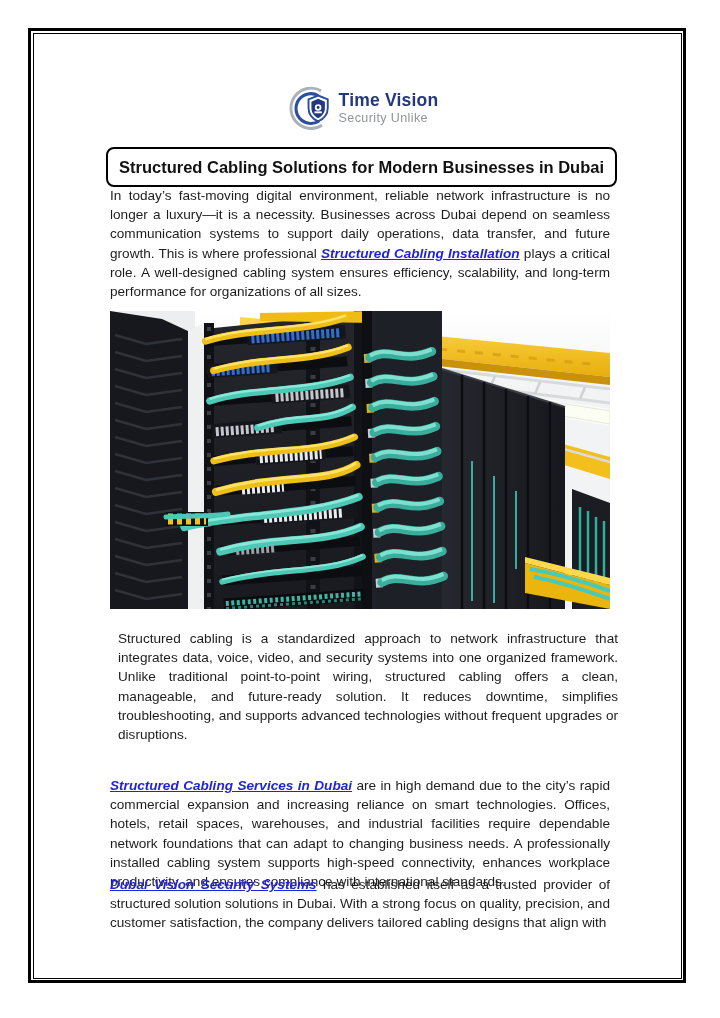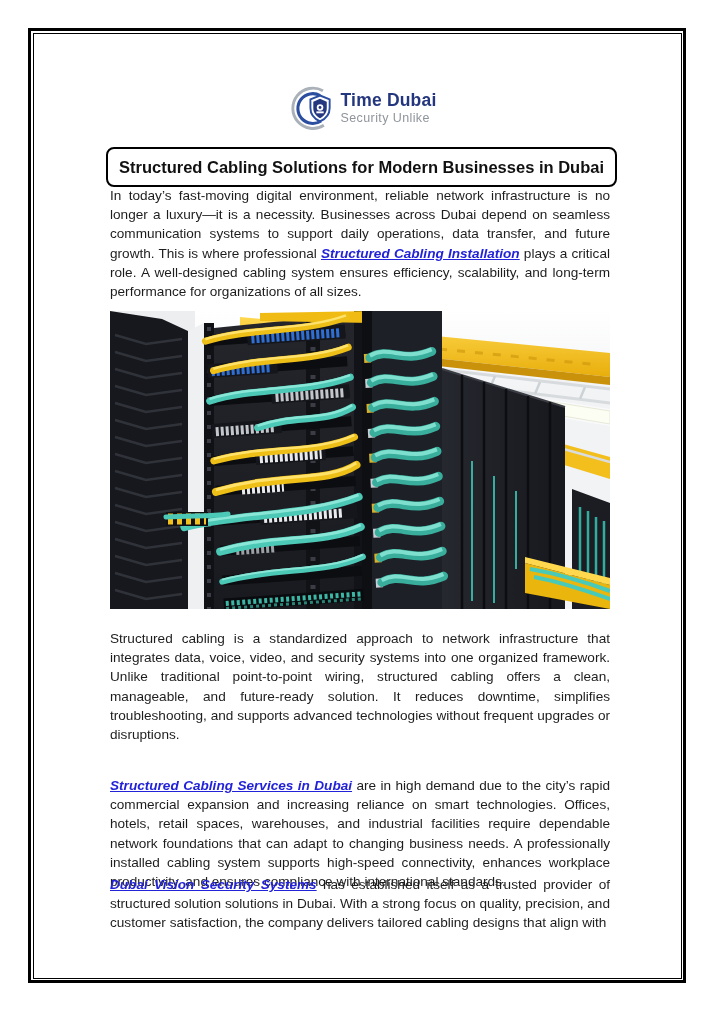--- a/index.html
+++ b/index.html
@@ -14,21 +14,21 @@
   .brand-name{font-size:17.5px;font-weight:bold;color:var(--brand_navy,#24367e);letter-spacing:.2px;}
   .brand-tagline{font-size:12.5px;color:var(--brand_gray,#8f959b);letter-spacing:.4px;margin-top:2px;}
   .title-box{position:absolute;left:106px;top:147px;width:511px;height:40px;
              border:2.5px solid #000;border-radius:8px;box-sizing:border-box;
              display:flex;align-items:center;justify-content:center;background:#fff;}
   .title-box h1{margin:0;font-size:16.5px;font-weight:bold;color:var(--title_text,#111);}
   .para{position:absolute;left:110px;width:500px;margin:0;
         font-size:13.6px;line-height:19.2px;text-align:justify;}
   .para a{color:var(--hyperlink,#2222d8);font-weight:bold;font-style:italic;
           text-decoration:underline;cursor:pointer;}
-  #p1{top:186px;} #p2{top:629px;} #p3{top:776px;} #p4{top:875px;}
+  #p1{top:186px;} #p2{top:629px;margin-left:8px;} #p3{top:776px;} #p4{top:875px;}
   .photo{position:absolute;left:110px;top:311px;width:500px;height:298px;margin:0;}
   .photo svg{display:block;}
 </style>
 </head>
 <body>
 
 <div class="frame">
   <div class="frame-inner"></div>
 </div>
 
@@ -38,21 +38,21 @@
     <path d="M 38,13 A 15.5,15.5 0 1 0 39,39.5" fill="none" stroke="#2b4ea0" stroke-width="3.2"></path>
     <g>
       <path d="M38,13 L48,17 V26 C48,33.5 43.5,37.5 38,40 C32.5,37.5 28,33.5 28,26 V17 Z" fill="#ffffff" stroke="#2b4ea0" stroke-width="2"></path>
       <path d="M38,16.5 L45,19.5 V26 C45,31.5 41.8,34.6 38,36.6 C34.2,34.6 31,31.5 31,26 V19.5 Z" fill="#24377f"></path>
       <circle cx="38" cy="25.5" r="3.4" fill="#ffffff"></circle>
       <circle cx="38" cy="25.5" r="1.5" fill="#24377f"></circle>
       <rect x="34.2" y="29.5" width="7.6" height="2" fill="#ffffff"></rect>
     </g>
   </svg>
   <div class="logo-text">
-    <div class="brand-name">Time Dubai</div>
+    <div class="brand-name">Time Vision</div>
     <div class="brand-tagline">Security Unlike</div>
   </div>
 </header>
 
 <div class="title-box">
   <h1>Structured Cabling Solutions for Modern Businesses in Dubai</h1>
 </div>
 
 <p class="para" id="p1"><span>In today’s fast-moving digital environment, reliable network infrastructure is no longer a luxury—it is a necessity. Businesses across Dubai depend on seamless communication systems to support daily operations, data transfer, and future growth. This is where professional </span><a href="#">Structured Cabling Installation</a><span> plays a critical role. A well-designed cabling system ensures efficiency, scalability, and long-term performance for organizations of all sizes.</span></p>
 

